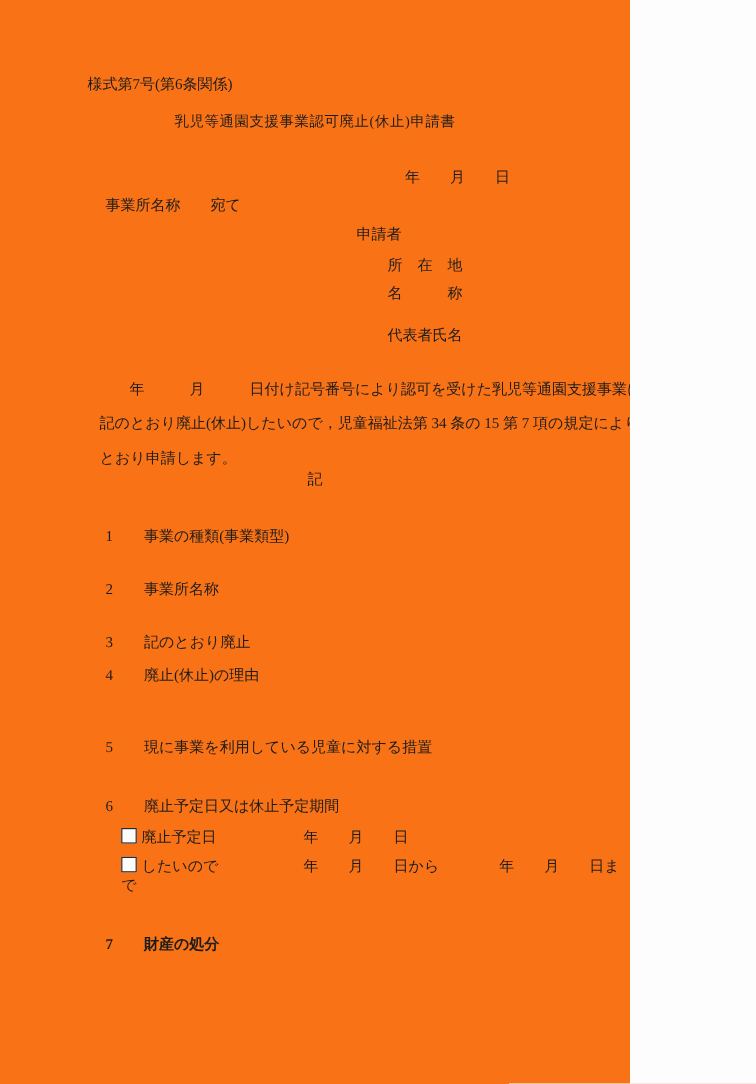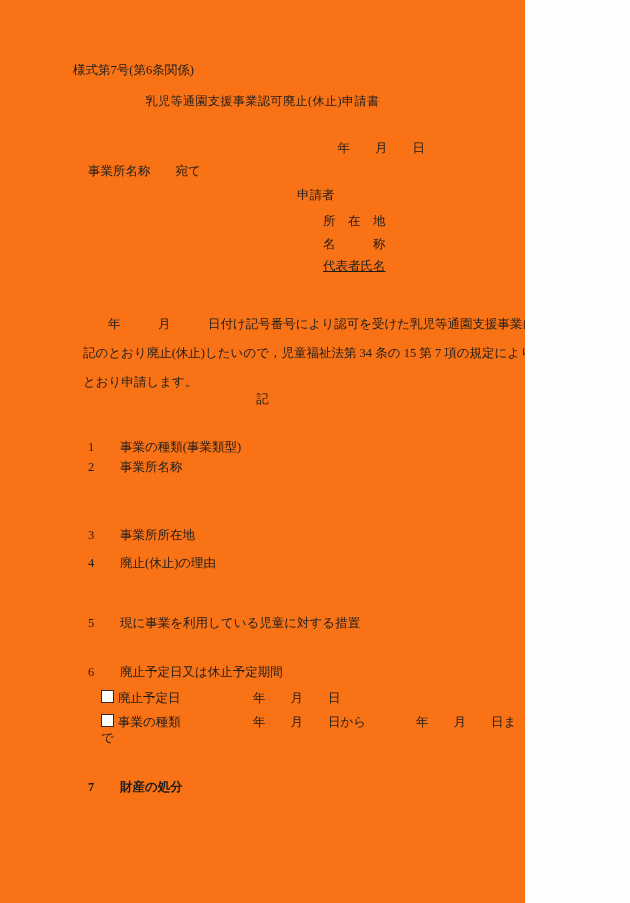--- a/index.html
+++ b/index.html
@@ -31,37 +31,37 @@
 
   .date-line { right: 100px; top: 141px; }
 
   .addressee-line { left: 88px; top: 164px; }
   .addressee-suffix { margin-left: 25px; font-family: Liberation Serif, serif; }
 
   .applicant-heading { left: 297px; top: 188px; }
   .field { left: 323px; }
   .f1 { top: 214px; }
   .f2 { top: 237px; }
-  .f3 { top: 259px; text-decoration: underline; }
+  .f3 { top: 272px; }
 
   .body-paragraph {
     left: 73px;
     top: 300px;
     width: 540px;
     line-height: 29px;
     white-space: pre-wrap;
     margin: 10px;
   }
 
   .ki-heading { left: 0; right: 0; top: 392px; text-align: center; }
 
   .item { left: 88px; }
   .item .num { display: inline-block; width: 32px; }
   .i1 { top: 440px; }
-  .i2 { top: 460px; font-family: Liberation Serif, serif; }
+  .i2 { top: 484px; font-family: Liberation Serif, serif; }
   .i3 { top: 528px; }
   .i4 { top: 556px; }
   .i5 { top: 616px; }
   .i6 { top: 665px; }
   .i7 { top: 780px; font-weight: bold; }
 
   .subline { left: 101px; }
   .s1 { top: 690px; }
   .s2 { top: 714px; }
   .checkbox {
@@ -101,36 +101,36 @@
 
   <div class="abs ki-heading">記</div>
 
   <div class="abs item i1">
     <span class="num">1</span><span>事業の種類(事業類型)</span>
   </div>
   <div class="abs item i2">
     <span class="num">2</span><span>事業所名称</span>
   </div>
   <div class="abs item i3">
-    <span class="num">3</span><span>事業所所在地</span>
+    <span class="num">3</span><span>記のとおり廃止</span>
   </div>
   <div class="abs item i4">
     <span class="num">4</span><span>廃止(休止)の理由</span>
   </div>
   <div class="abs item i5">
     <span class="num">5</span><span>現に事業を利用している児童に対する措置</span>
   </div>
   <div class="abs item i6">
     <span class="num">6</span><span>廃止予定日又は休止予定期間</span>
   </div>
 
   <div class="abs subline s1">
     <span class="checkbox"></span><span class="sub-label">廃止予定日</span><span>年　　月　　日</span>
   </div>
   <div class="abs subline s2">
-    <span class="checkbox"></span><span class="sub-label">事業の種類</span><span>年　　月　　日から　　　　年　　月　　日まで</span>
+    <span class="checkbox"></span><span class="sub-label">したいので</span><span>年　　月　　日から　　　　年　　月　　日まで</span>
   </div>
 
   <div class="abs item i7">
     <span class="num">7</span><span>財産の処分</span>
   </div>
 
 </div>
 
 </body></html>

